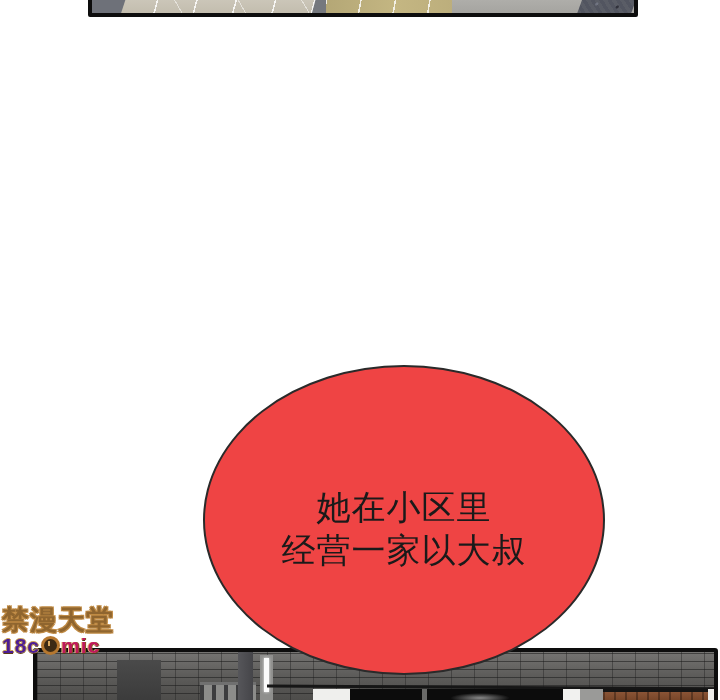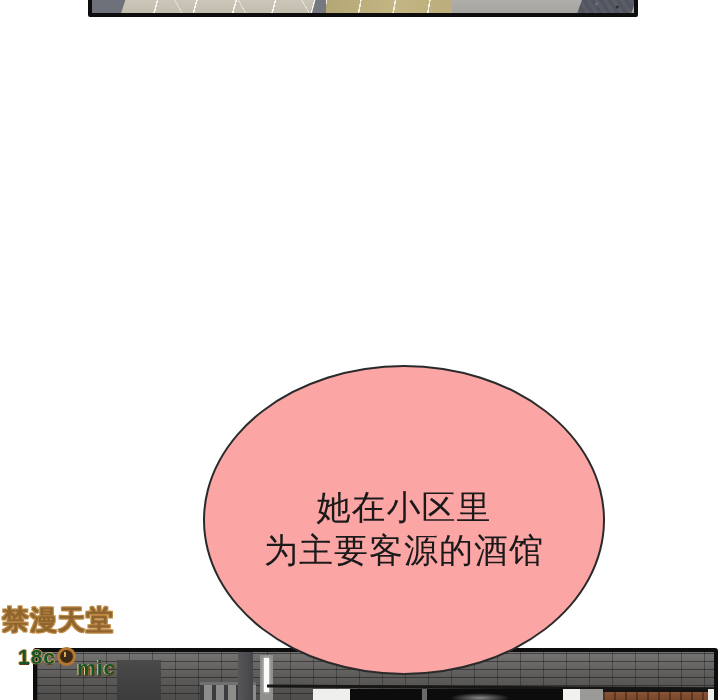--- a/index.html
+++ b/index.html
@@ -32,21 +32,21 @@
     background:linear-gradient(180deg,#b0afab 0%,#a5a4a0 100%);}
   .tp-speckle{position:absolute;left:488px;top:0;width:54px;height:100%;
     background:
       radial-gradient(circle at 30% 40%,rgba(130,135,150,.6) 0 1px,transparent 2px),
       radial-gradient(circle at 70% 60%,rgba(30,30,40,.7) 0 1px,transparent 2px),
       repeating-linear-gradient(45deg,#5a5d66 0 3px,#525560 3px 6px);
     transform:skewX(-20deg);}
   
   .speech-bubble{
     position:absolute;left:203px;top:365px;width:402px;height:310px;
-    background:#fca5a5;border:2px solid #2a2a2a;border-radius:50%;
+    background:#ef4444;border:2px solid #2a2a2a;border-radius:50%;
     box-sizing:border-box;z-index:10;
     display:flex;flex-direction:column;justify-content:center;align-items:center;
     padding-top:18px;
   }
   .bubble-line{
     font-size:34px;line-height:43px;color:#1a1a1a;
     letter-spacing:1px;white-space:nowrap;text-align:center;
   }
   
   .bottom-panel{
@@ -92,29 +92,29 @@
   .watermark{position:absolute;left:2px;top:607px;z-index:20;line-height:1;}
   .wm-title{
     font-size:27px;font-weight:bold;letter-spacing:1px;
     color:rgba(70,45,15,.40);
     text-shadow:
       -1px -1px 0 #c08b45, 1px -1px 0 #c08b45,
       -1px  1px 0 #c08b45, 1px  1px 0 #c08b45;
   }
   .wm-logo{margin-top:1px;font-size:21px;font-weight:bold;letter-spacing:1px;
     display:flex;align-items:center;}
-  .wm-18c{color:#14532d;
-    text-shadow:-1px 0 0 #caa25a,1px 0 0 #caa25a,0 1px 0 #5a3a15,0 -1px 0 #caa25a;margin-left:16px;}
+  .wm-18c{color:#4c1d95;
+    text-shadow:-1px 0 0 #caa25a,1px 0 0 #caa25a,0 1px 0 #5a3a15,0 -1px 0 #caa25a;}
   .wm-watch{display:inline-block;width:13px;height:13px;border-radius:50%;
     border:3px solid #b5methodologie;border:3px solid #b5772f;background:#3c2a14;
     position:relative;margin:0 1px;}
   .wm-watch::after{content:"";position:absolute;left:4px;top:2px;width:2px;height:5px;
     background:#d9a860;}
-  .wm-mic{color:#14532d;
-    text-shadow:-1px 0 0 #e8c080,1px 0 0 #8a5a20,0 1px 0 #5a3a15;margin-top:22px;}
+  .wm-mic{color:#be185d;
+    text-shadow:-1px 0 0 #e8c080,1px 0 0 #8a5a20,0 1px 0 #5a3a15;}
 </style>
 </head>
 <body>
 
 <div class="top-panel">
   <div class="tp-tiles-beige"></div>
   <div class="tp-slate-left"></div>
   <div class="tp-slate-mid"></div>
   <div class="tp-tiles-khaki"></div>
   <div class="tp-gray-zone"></div>
@@ -138,21 +138,21 @@
     <div class="sf-white2"></div>
     <div class="sf-gray"></div>
     <div class="sf-sign"></div>
     <div class="sf-white3"></div>
 
   </div>
 </div>
 
 <div class="speech-bubble">
   <div class="bubble-line">她在小区里</div>
-  <div class="bubble-line">为主要客源的酒馆</div>
+  <div class="bubble-line">经营一家以大叔</div>
 </div>
 
 <div class="watermark">
   <div class="wm-title">禁漫天堂</div>
   <div class="wm-logo">
     <span class="wm-18c">18c</span>
     <span class="wm-watch"></span>
     <span class="wm-mic">mic</span>
   </div>
 </div>

